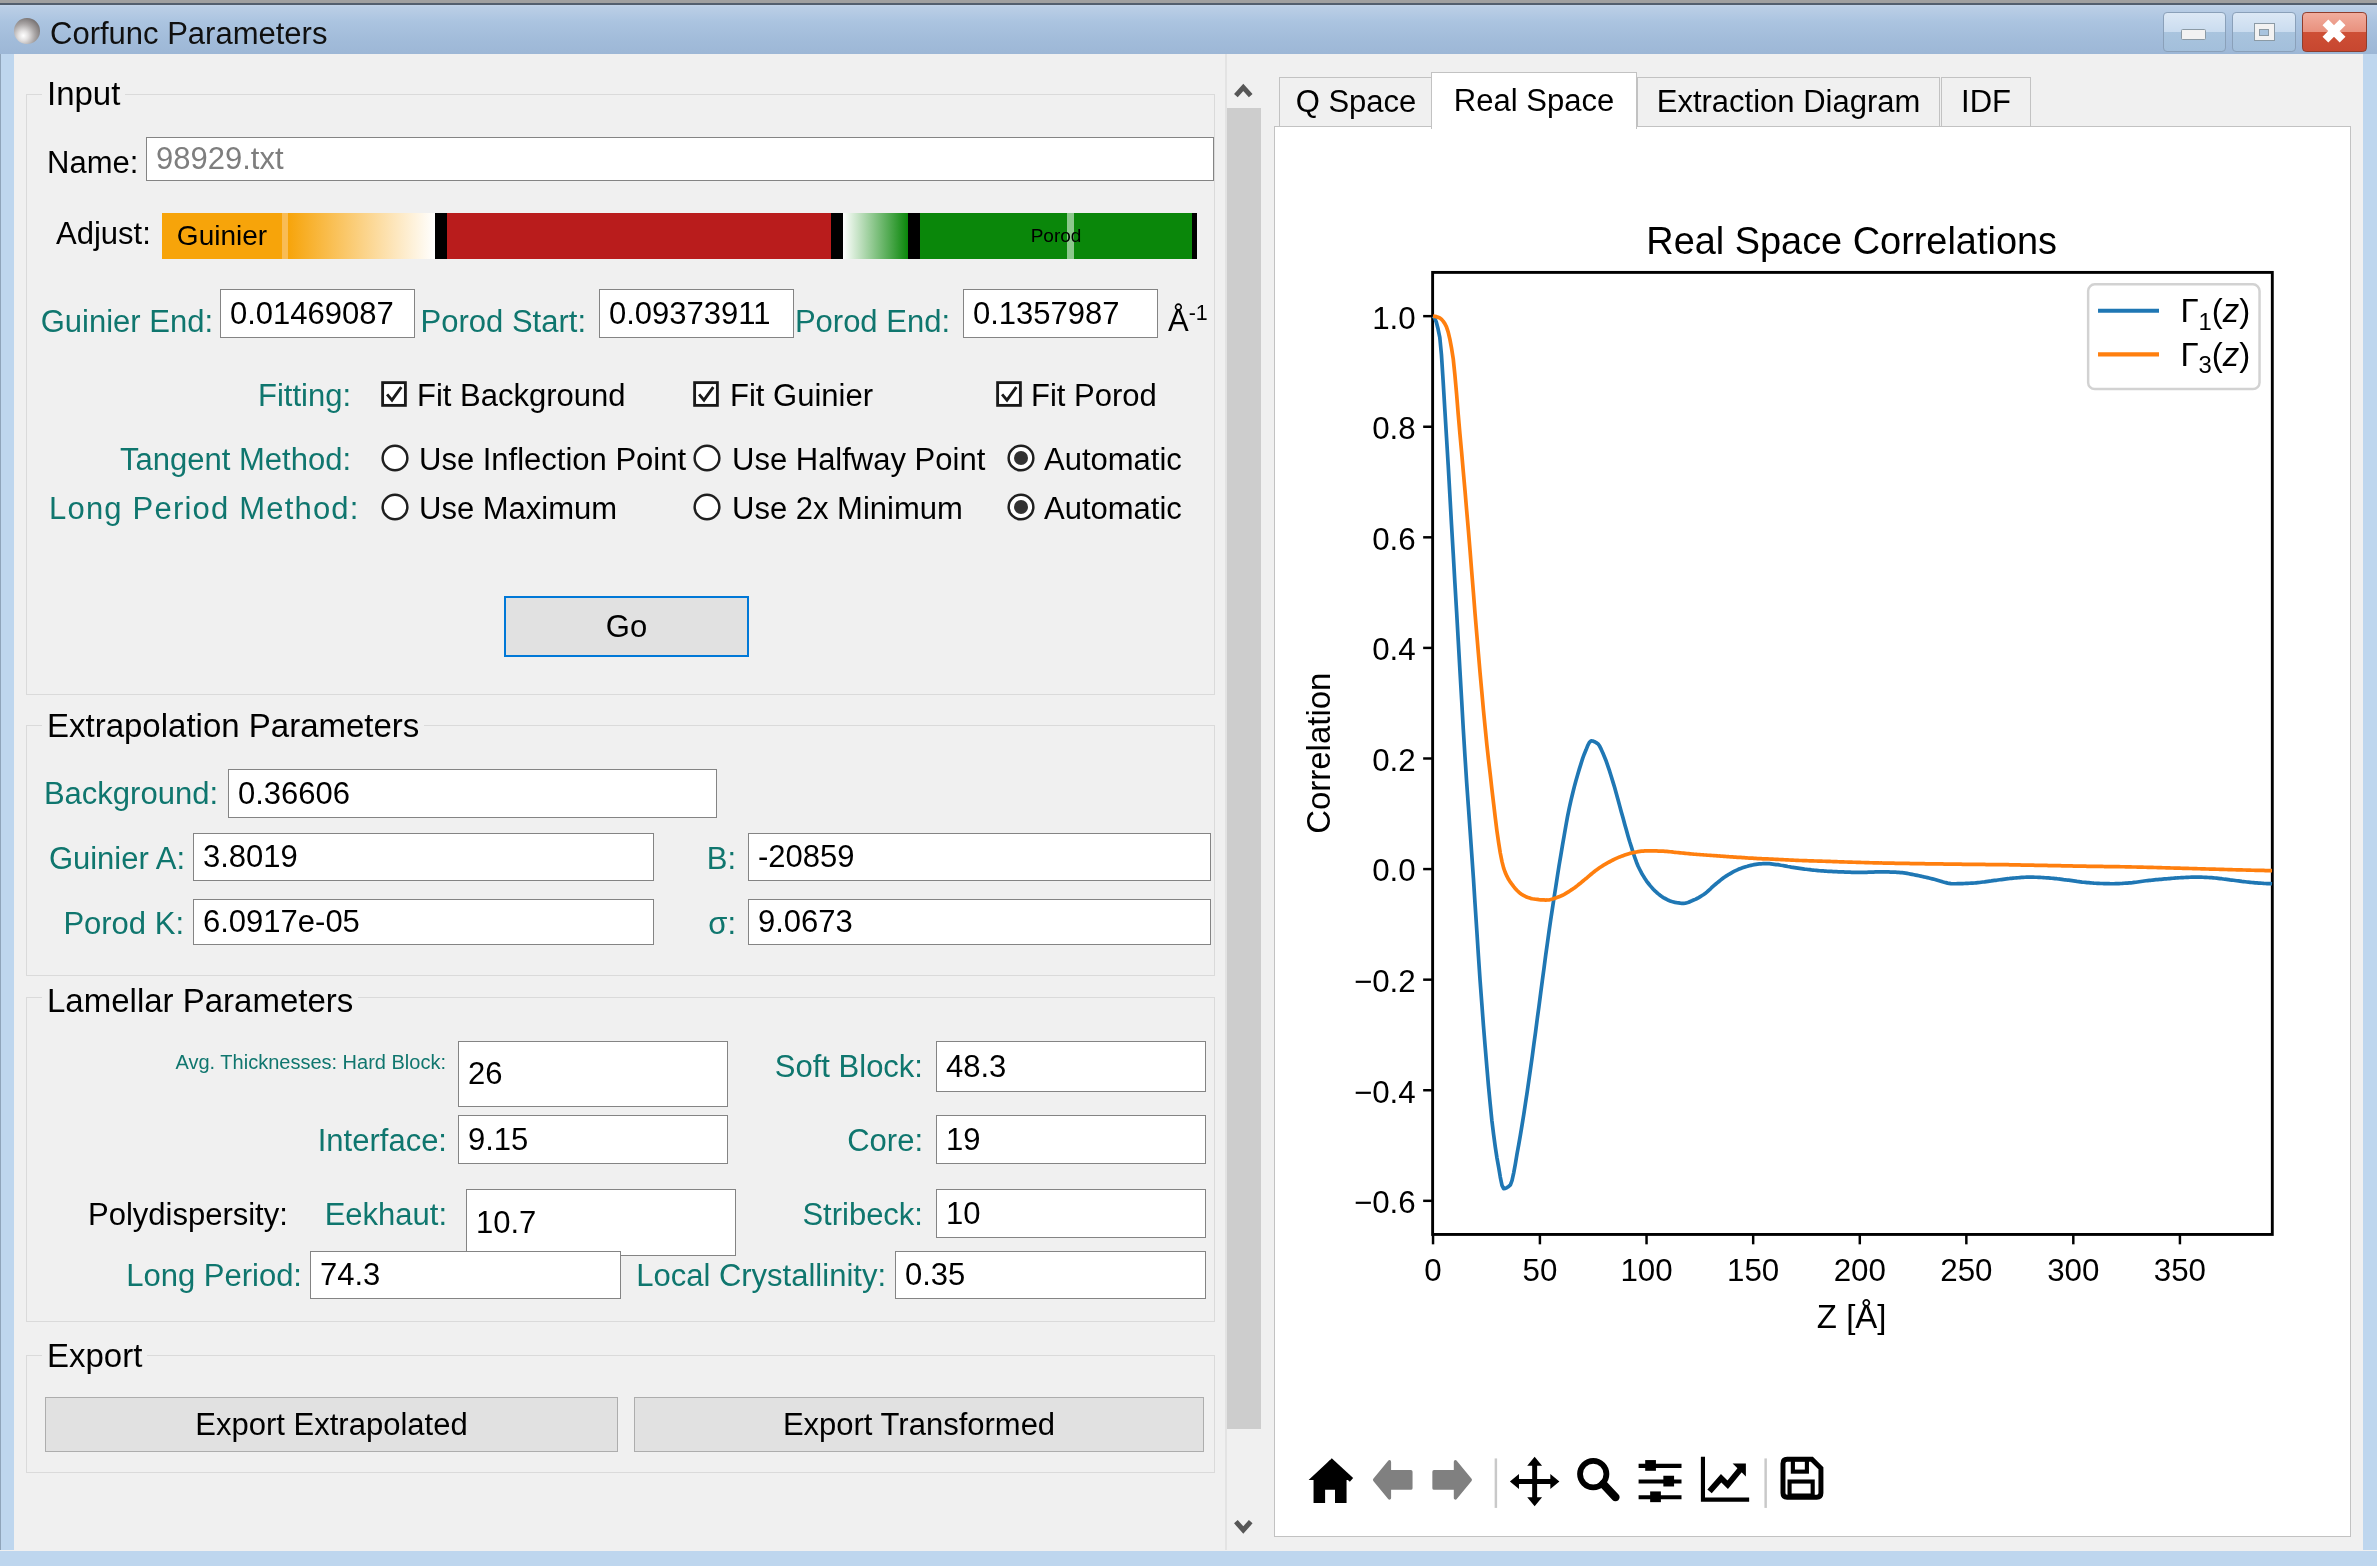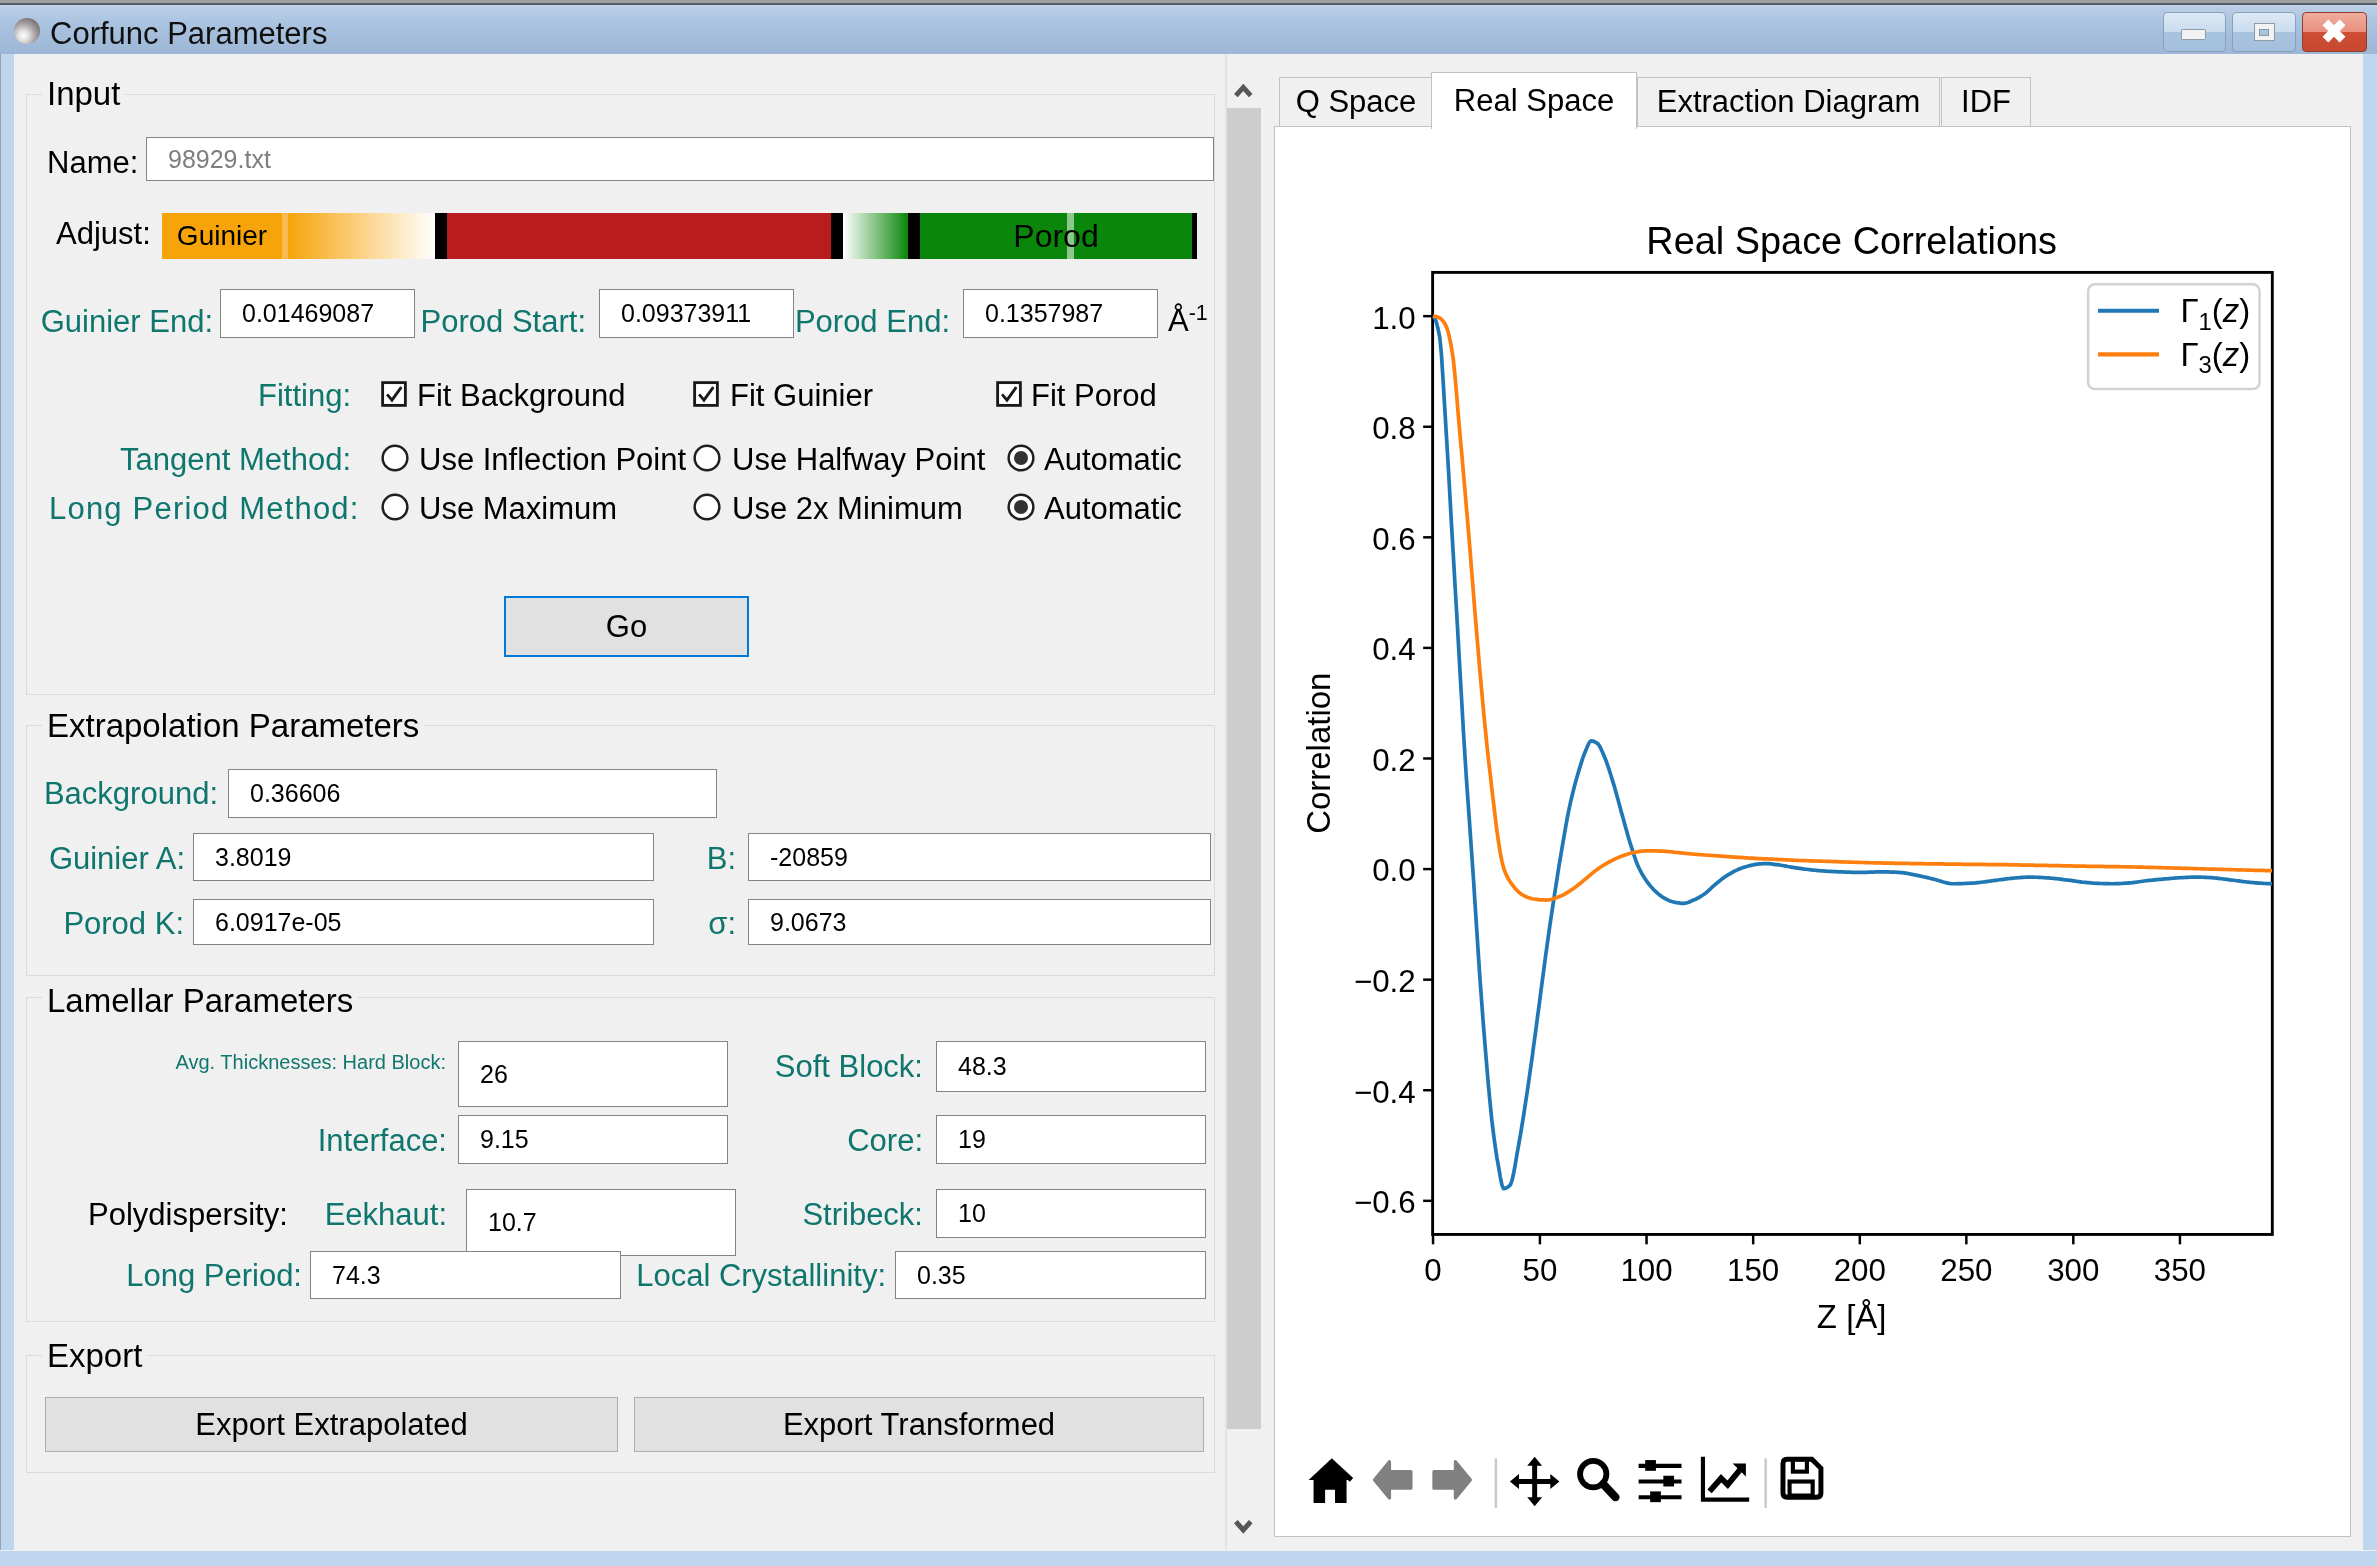--- a/index.html
+++ b/index.html
@@ -1,19 +1,19 @@
 <!DOCTYPE html>
 <html style="font-size:13px"><head><meta charset="utf-8">
 <style>
 *{margin:0;padding:0;box-sizing:border-box}
 html,body{width:2377px;height:1566px;overflow:hidden;background:#f0f0f0;font-family:"Liberation Sans",sans-serif;position:relative}
 .abs{position:absolute}
 .lbl{position:absolute;font-size:31px;color:#000;white-space:nowrap;line-height:1}
 .rlbl{position:absolute;font-size:31px;color:#0f766e;white-space:nowrap;line-height:1;text-align:right}
-.fld{position:absolute;background:#fff;border:1.6px solid #848484;font-size:25px;color:#000;display:flex;align-items:center;padding-left:21px;white-space:nowrap}
+.fld{position:absolute;background:#fff;border:1.6px solid #848484;font-size:31px;color:#000;display:flex;align-items:center;padding-left:9px;white-space:nowrap}
 .gb{position:absolute;border:1.6px solid #dadada}
 .gbl{position:absolute;background:#f0f0f0;font-size:33px;color:#000;padding:0 5px;white-space:nowrap;line-height:1}
 .btn{position:absolute;background:#e1e1e1;border:1.6px solid #adadad;display:flex;align-items:center;justify-content:center;font-size:31px;color:#000}
 .tab{position:absolute;background:#f0f0f0;border:1.6px solid #c2c2c2;border-bottom:none;display:flex;align-items:center;justify-content:center;font-size:31px;color:#000}
 </style></head>
 <body>
 
 <div class="abs" style="left:0;top:0;width:2377px;height:54px;background:linear-gradient(#d3e0f0 0%,#bacee6 14%,#abc4e0 40%,#a2bcda 72%,#9db7d6 100%)"></div>
 <div class="abs" style="left:0;top:54px;width:14px;height:1496px;background:#bed6ee;border-left:1.6px solid #8fa4ba"></div>
 <div class="abs" style="left:2363px;top:54px;width:15px;height:1496px;background:#bed6ee;border-right:1.6px solid #8fa4ba"></div>
@@ -56,21 +56,21 @@
   <div class="abs" style="left:120px;top:0;width:6.6px;height:46px;background:#f9bc55"></div>
   <div class="abs" style="left:126px;top:0;width:147px;height:46px;background:linear-gradient(to right,#f7a40a,#ffffff)"></div>
   <div class="abs" style="left:273px;top:0;width:11.5px;height:46px;background:#000"></div>
   <div class="abs" style="left:669px;top:0;width:11.5px;height:46px;background:#000"></div>
   <div class="abs" style="left:681px;top:0;width:65px;height:46px;background:linear-gradient(to right,#ffffff,#0a870a)"></div>
   <div class="abs" style="left:746px;top:0;width:11.5px;height:46px;background:#000"></div>
   <div class="abs" style="left:758px;top:0;width:272px;height:46px;background:#0a870a"></div>
   <div class="abs" style="left:905px;top:0;width:7.4px;height:46px;background:#8cc88c"></div>
   <div class="abs" style="left:1030px;top:0;width:5px;height:46px;background:#000"></div>
   <div class="abs" style="left:0;top:0;width:120px;height:46px;font-size:28px;display:flex;align-items:center;justify-content:center">Guinier</div>
-  <div class="abs" style="left:758px;top:0;width:272px;height:46px;font-size:32px;display:flex;align-items:center;justify-content:center">Porod</div>
+  <div class="abs" style="left:758px;top:0;width:272px;height:46px;font-size:19px;display:flex;align-items:center;justify-content:center">Porod</div>
 </div>
 
 <div class="rlbl" style="left:0px;top:306px;width:213px">Guinier End:</div>
 <div class="fld" style="left:220px;top:289px;width:195px;height:49px">0.01469087</div>
 <div class="rlbl" style="left:346px;top:306px;width:240px">Porod Start:</div>
 <div class="fld" style="left:599px;top:289px;width:195px;height:49px">0.09373911</div>
 <div class="rlbl" style="left:725px;top:306px;width:225px">Porod End:</div>
 <div class="fld" style="left:963px;top:289px;width:195px;height:49px">0.1357987</div>
 <div class="lbl" style="left:1168px;top:303px">Å<sup style="font-size:21.4px">-1</sup></div>
 

